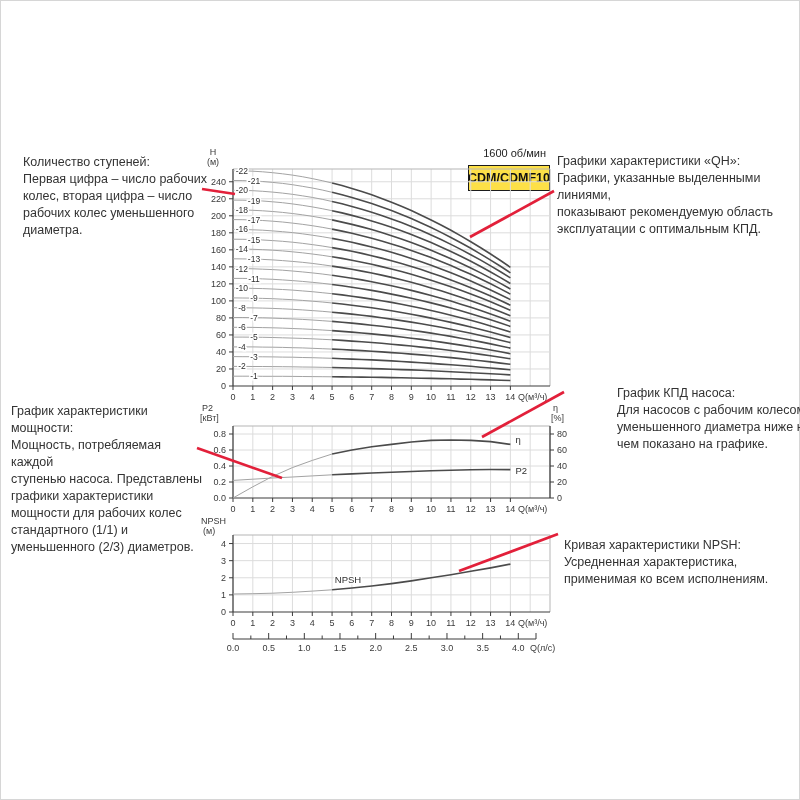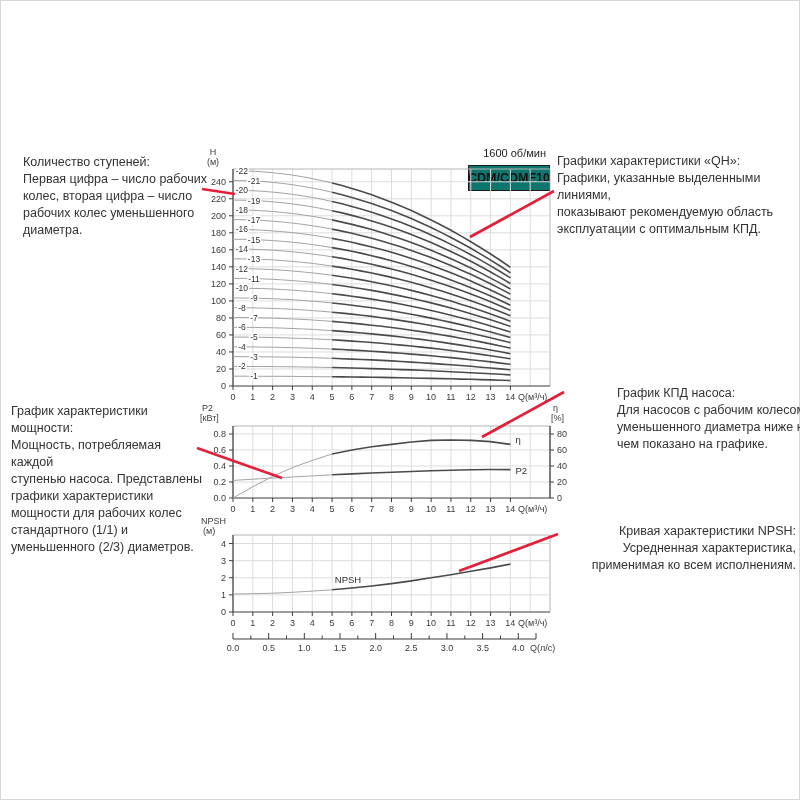--- a/index.html
+++ b/index.html
@@ -3,23 +3,23 @@
 <meta charset="utf-8">
 <style>
   html,body{margin:0;padding:0;background:#fff;}
   body{width:800px;height:800px;overflow:hidden;font-family:"Liberation Sans",sans-serif;}
   .page{position:relative;width:800px;height:800px;background:#ffffff;border:1px solid #d6d6d6;box-sizing:border-box;}
   .ann{position:absolute;font-size:12.5px;line-height:17px;color:#333;white-space:pre-line;}
   #ann-stages{left:22px;top:153px;width:190px;}
   #ann-qh{left:556px;top:152px;width:242px;}
   #ann-power{left:10px;top:374px;width:195px;margin-top:28px;}
   #ann-eff{left:572px;top:384px;width:226px;margin-left:44px;}
-  #ann-npsh{left:563px;top:522px;width:232px;text-align:right;}
+  #ann-npsh{left:563px;top:536px;width:232px;}
   .rpm{position:absolute;left:395px;top:146px;width:150px;text-align:right;font-size:11px;color:#222;}
-  .model-box{position:absolute;left:467px;top:164px;width:80px;height:24px;border:1.5px solid #1b1b1b;background:#0f766e;
+  .model-box{position:absolute;left:467px;top:164px;width:80px;height:24px;border:1.5px solid #1b1b1b;background:#fde047;
              display:flex;align-items:center;justify-content:center;font-size:12.5px;font-weight:600;color:#111;}
   svg.chart{position:absolute;overflow:visible;}
   #chart-qh{left:195px;top:145px;}
   #chart-pe{left:195px;top:398px;}
   #chart-npsh{left:195px;top:512px;}
   #overlay{position:absolute;left:0;top:0;pointer-events:none;}
 </style>
 </head>
 <body>
 

